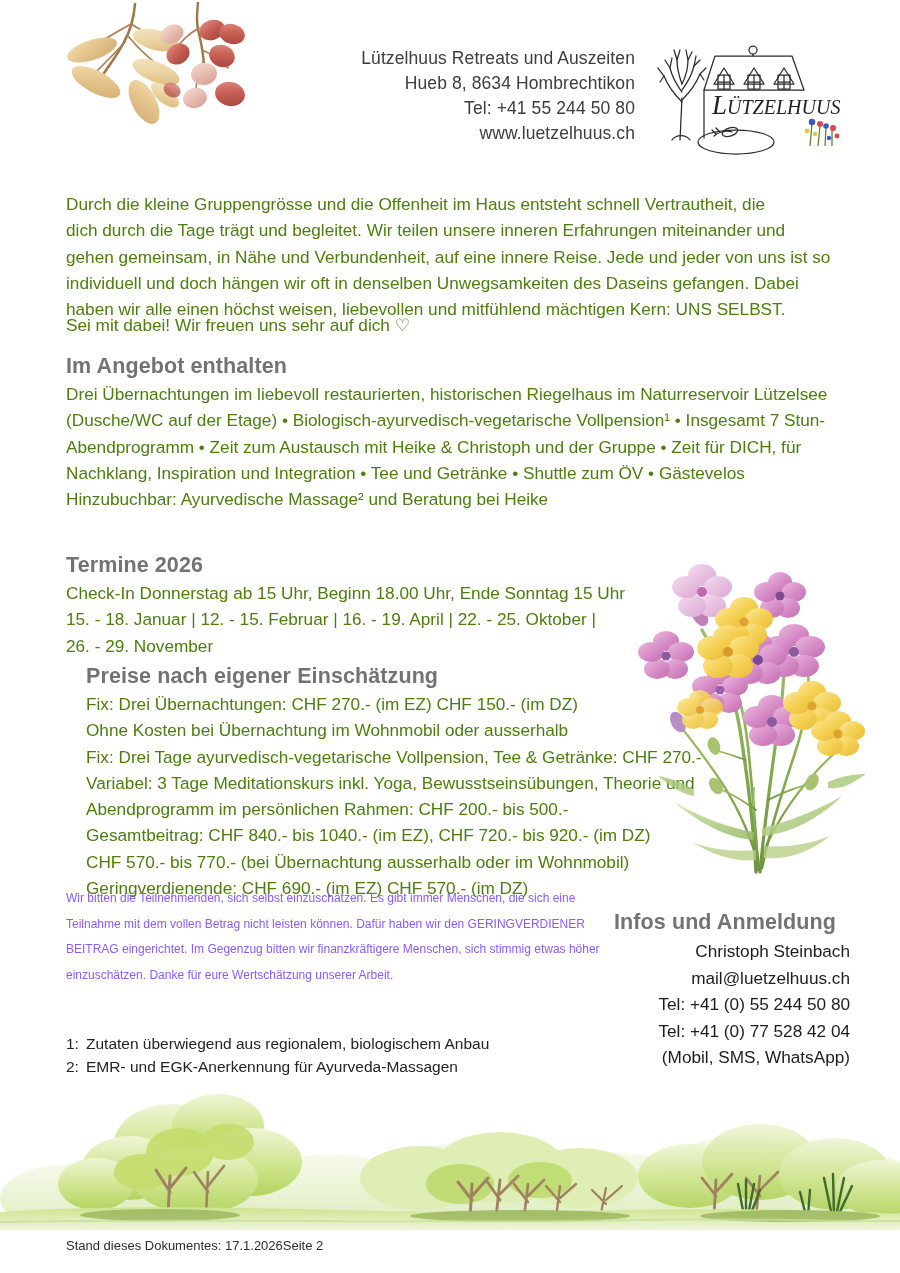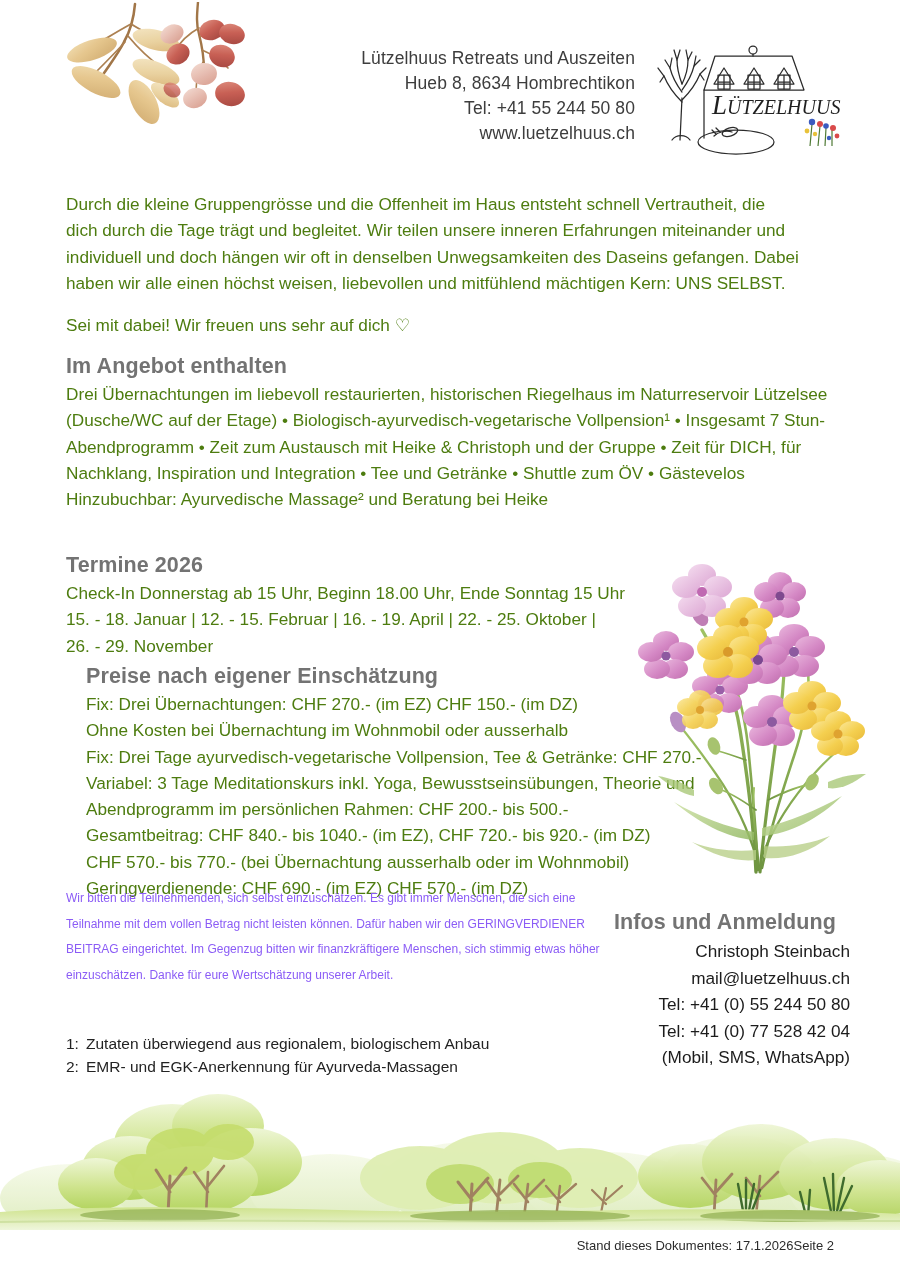--- a/index.html
+++ b/index.html
@@ -106,21 +106,21 @@
     left: 0; top: 1080px;
     width: 900px; height: 150px;
   }
 
   
   #footer {
     position: absolute;
     left: 66px; top: 1238px;
     width: 768px;
     display: flex;
-    justify-content: flex-end;
+    justify-content: flex-start;
     align-items: baseline;
     font-size: 13px;
     color: #2b2b2b;
   }
 </style>
 </head>
 <body>
 
 <div id="page">
 
@@ -239,20 +239,21 @@
         <circle cx="185" cy="108" r="2.4" fill="#d94a4a"></circle>
         <circle cx="163" cy="106" r="2.2" fill="#e8c23a"></circle>
         <circle cx="177" cy="110" r="2.2" fill="#3b5bbf"></circle>
       </g>
     </svg>
   </div>
 
   <div class="block para" id="intro-paragraph">
     <span class="ln">Durch die kleine Gruppengrösse und die Offenheit im Haus entsteht schnell Vertrautheit, die</span>
     <span class="ln">dich durch die Tage trägt und begleitet. Wir teilen unsere inneren Erfahrungen miteinander und</span>
+    <span class="ln">gehen gemeinsam, in Nähe und Verbundenheit, auf eine innere Reise. Jede und jeder von uns ist so</span>
     <span class="ln">individuell und doch hängen wir oft in denselben Unwegsamkeiten des Daseins gefangen. Dabei</span>
     <span class="ln">haben wir alle einen höchst weisen, liebevollen und mitfühlend mächtigen Kern: UNS SELBST.</span>
   </div>
 
   <div class="block para" id="tagline">Sei mit dabei! Wir freuen uns sehr auf dich ♡</div>
 
   <div class="block" id="offer-section">
     <h2 class="sect">Im Angebot enthalten</h2>
     <div class="para">
       <span class="ln">Drei Übernachtungen im liebevoll restaurierten, historischen Riegelhaus im Naturreservoir Lützelsee</span>

